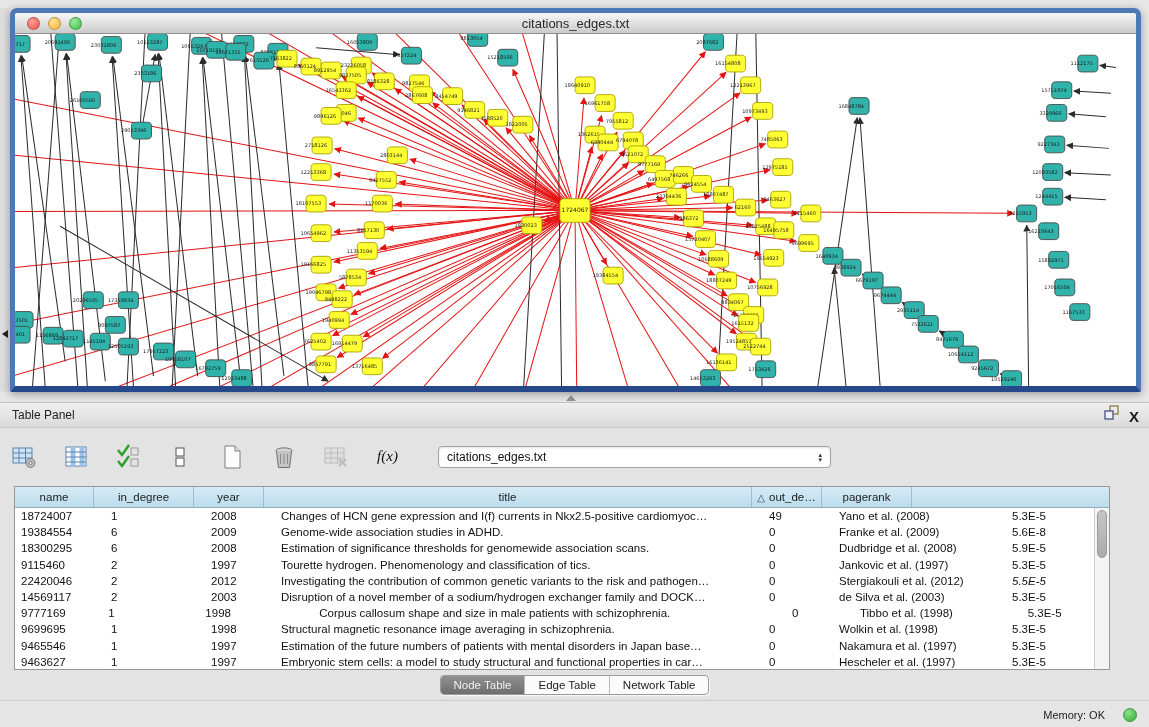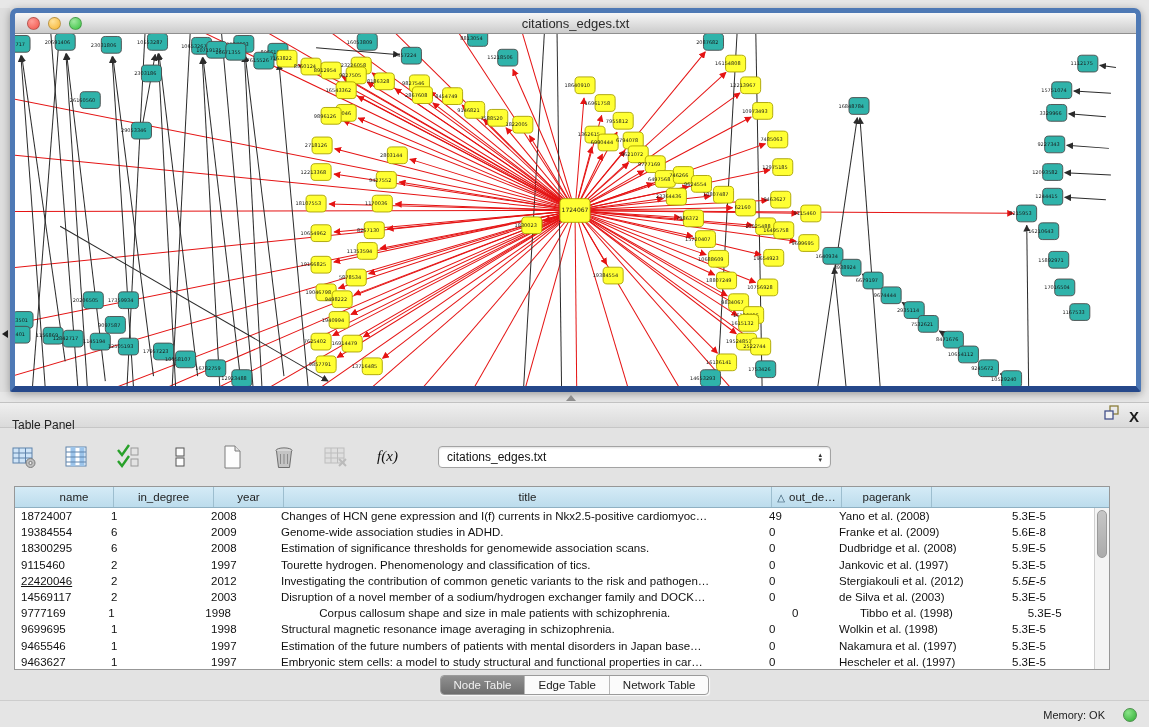--- a/index.html
+++ b/index.html
@@ -29,21 +29,21 @@
 
   
   .splitter-nub { position:absolute; left:566px; top:395px; width:10px; height:6px; }
   .splitter-nub:before { content:""; position:absolute; left:0; top:0; width:0; height:0;
     border-left:5px solid transparent; border-right:5px solid transparent; border-bottom:6px solid #8d8d8d; }
 
   
   .table-panel { position:absolute; left:0; top:402px; width:1149px; height:298px; background:#e3e3e3; }
   .panel-header { height:26px; background:linear-gradient(#efefef,#dadada);
     border-top:1px solid #c2c2c2; border-bottom:1px solid #c6c6c6;
-    font-size:12px; color:#222; line-height:25px; padding:10px 12px; position:relative; }
+    font-size:12px; color:#222; line-height:25px; padding:0 12px; position:relative; }
   .panel-header .hdr-icons { position:absolute; right:10px; top:0; height:26px; display:flex; align-items:center; gap:10px; }
   .close-x { font-weight:700; font-size:15px; color:#1a1a1a; line-height:1; cursor:default; }
 
   .toolbar { position:absolute; left:8px; top:40px; display:flex; align-items:center; gap:21px; }
   .tbtn { width:31px; height:29px; display:flex; align-items:center; justify-content:center; border-radius:4px; }
   .tbtn.disabled { opacity:.45; }
   .fx-label { font-family:"Liberation Serif", serif; font-style:italic; font-size:15px; color:#111; }
   .combo { margin-left:14px; width:393px; height:22px; background:#fff; border:1px solid #a3a3a3;
     border-radius:4px; font-size:12px; color:#111; display:flex; align-items:center; padding:0 8px;
     box-shadow:inset 0 1px 2px rgba(0,0,0,.12); }
@@ -584,21 +584,21 @@
           <span class="combo-text">citations_edges.txt</span>
           <span class="combo-arrows">
             <span>▴</span>
             <span>▾</span>
           </span>
         </div>
       </div>
 
     <div class="dtable">
       <div class="thead">
-          <div class="th" style="width: 79px; margin-left: 20px;">
+          <div class="th" style="width: 79px;">
             <span>name</span>
           </div>
           <div class="th" style="width: 100px;">
             <span>in_degree</span>
           </div>
           <div class="th" style="width: 70px;">
             <span>year</span>
           </div>
           <div class="th" style="width: 488px;">
             <span>title</span>
@@ -642,21 +642,21 @@
           <div class="trow">
             <div class="td" style="width: 90px;">9115460</div>
             <div class="td" style="width: 100px;">2</div>
             <div class="td" style="width: 70px;">1997</div>
             <div class="td" style="width: 488px;">Tourette hydrogen. Phenomenology and classification of tics.</div>
             <div class="td" style="width: 70px;">0</div>
             <div class="td" style="width: 173px;">Jankovic et al. (1997)</div>
             <div class="td" style="width: 90px;">5.3E-5</div>
           </div>
           <div class="trow">
-            <div class="td" style="width: 90px; text-decoration: underline;">22420046</div>
+            <div class="td" style="width: 90px;">22420046</div>
             <div class="td" style="width: 100px;">2</div>
             <div class="td" style="width: 70px;">2012</div>
             <div class="td" style="width: 488px;">Investigating the contribution of common genetic variants to the risk and pathogen…</div>
             <div class="td" style="width: 70px;">0</div>
             <div class="td" style="width: 173px;">Stergiakouli et al. (2012)</div>
             <div class="td" style="width: 90px; font-style: italic;">5.5E-5</div>
           </div>
           <div class="trow">
             <div class="td" style="width: 90px;">14569117</div>
             <div class="td" style="width: 100px;">2</div>

